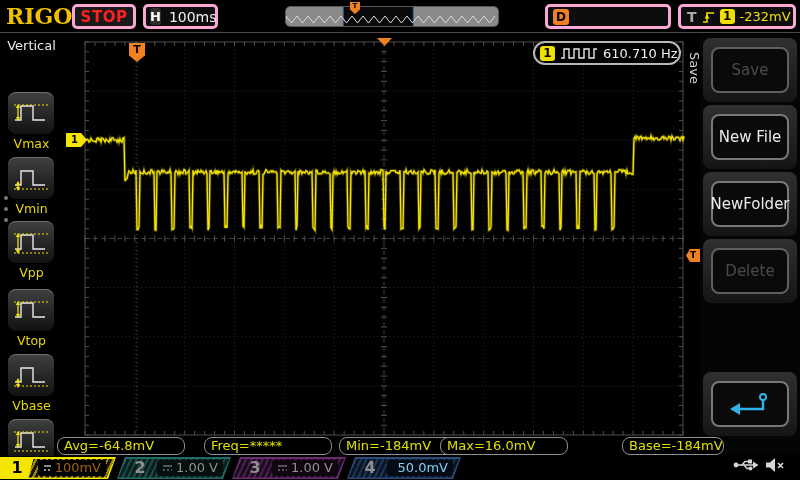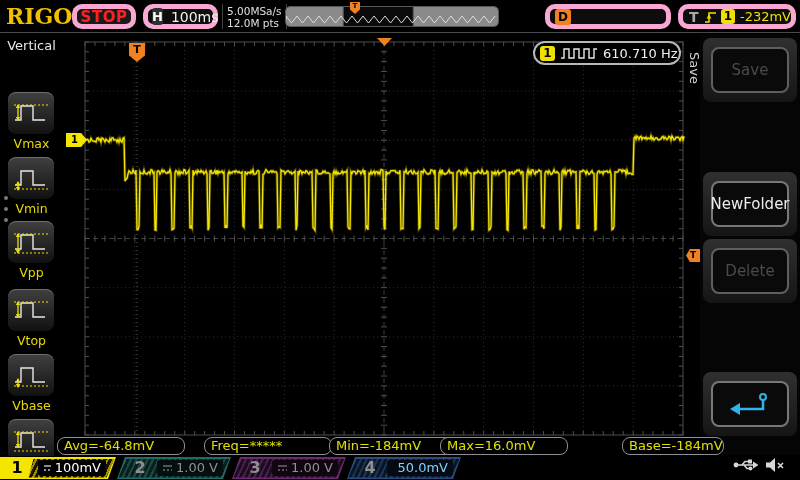--- a/index.html
+++ b/index.html
@@ -3,21 +3,21 @@
 <meta charset="utf-8">
 <style>
   * { margin:0; padding:0; box-sizing:border-box; }
   html,body { background:#000; }
   body { font-family:"DejaVu Sans","Liberation Sans",sans-serif; }
   #screen { position:relative; width:800px; height:480px; background:#000; overflow:hidden; }
 
   
   #topbar { position:absolute; left:0; top:0; width:800px; height:33px; background:#000; border-bottom:1px solid #4a4a4a; z-index:5; }
   #logo { position:absolute; left:6px; top:3px; font-family:"DejaVu Serif","Liberation Serif",serif; font-weight:bold; font-size:22px; color:#f0c000; letter-spacing:0px; }
-  .tb-box { position:absolute; top:4px; height:25px; background:#0d0d0d; border:5px solid #f9a8d4; border-radius:10px; display:flex; align-items:center; color:#e8e8e8; }
+  .tb-box { position:absolute; top:4px; height:25px; background:#0d0d0d; border:3px solid #f9a8d4; border-radius:5px; display:flex; align-items:center; color:#e8e8e8; }
   #stop-btn { left:72px; width:64px; justify-content:center; background:#1a1a1a; }
   #stop-btn span { color:#ff2020; font-weight:bold; font-size:15px; letter-spacing:0.5px; }
   #h-box { left:143px; width:75px; padding-left:4px; gap:8px; }
   #h-box .h-chip { background:#2e2e2e; border-radius:3px; width:17px; height:17px; text-align:center; line-height:17px; font-weight:bold; font-size:13px; color:#fff; }
   #h-box .tb-val { font-size:14px; color:#f0f0f0; }
   #rate-box { position:absolute; left:222px; top:4px; height:25px; padding:0 4px; border-left:1px solid #444; border-right:1px solid #444; display:flex; flex-direction:column; justify-content:center; }
   #rate-box div { font-size:10.5px; line-height:12px; color:#e0e0e0; white-space:nowrap; }
   #thumb { position:absolute; left:285px; top:6px; width:214px; height:21px; border:1px solid #585858; border-radius:5px; overflow:hidden; background:#000; }
   #thumb-flag { position:absolute; left:350px; top:2px; width:10px; height:12px; background:#f08020; clip-path:polygon(0 0,100% 0,100% 62%,50% 100%,0 62%); color:#000; font-size:7px; font-weight:bold; text-align:center; line-height:9px; z-index:6; }
   #d-box { left:545px; width:126px; padding-left:5px; gap:7px; }
@@ -105,24 +105,20 @@
 
   <div id="topbar">
     <div id="logo">RIGOL</div>
     <div id="stop-btn" class="tb-box">
         <span>STOP</span>
       </div>
     <div id="h-box" class="tb-box">
       <span class="h-chip">H</span>
       <span class="tb-val">100ms</span>
     </div>
-    <div id="rate-box">
-      <div>5.00MSa/s</div>
-      <div>12.0M pts</div>
-    </div>
     <div id="thumb"><svg id="ov" width="212" height="19">
           <rect x="0" y="0" width="212" height="19" fill="#8a8a8a"></rect>
           <rect x="57.24" y="0" width="69.96" height="19" fill="#0a0a0a"></rect>
           <line x1="57.24" y1="0" x2="57.24" y2="19" stroke="#3f5f7f"></line>
           <line x1="127.19999999999999" y1="0" x2="127.19999999999999" y2="19" stroke="#3f5f7f"></line>
           <path d="M0,13L0,9L5.5,16L11,9L16.5,16L22,9L27.5,16L33,9L38.5,16L44,9L49.5,16L55,9L60.5,16L66,9L71.5,16L77,9L82.5,16L88,9L93.5,16L99,9L104.5,16L110,9L115.5,16L121,9L126.5,16L132,9L137.5,16L143,9L148.5,16L154,9L159.5,16L165,9L170.5,16L176,9L181.5,16L187,9L192.5,16L198,9L203.5,16L209,9" stroke="#dcdcdc" fill="none" stroke-width="1"></path>
         </svg></div>
     <div id="thumb-flag">T</div>
     <div id="d-box" class="tb-box">
       <span class="sq-badge">D</span>
@@ -232,55 +228,58 @@
       <path d="M1,11 H4 V2 H9 V11 H14 V2 H19 V11 H24 V2 H29 V11 H34 V2 H37" stroke="#e8e8e8" stroke-width="1.4" fill="none"></path>
     </svg>
     <span class="freq-val">610.710 Hz</span>
   </div>
 
   <div id="right-menu">
     <div id="menu-tab">Save</div>
     <div class="rm-slot" style="top:4px">
       <div class="rm-btn disabled">Save</div>
     </div>
+    <div class="rm-slot" style="top:71px">
+      <div class="rm-btn">New File</div>
+    </div>
     <div class="rm-slot" style="top:138px">
       <div class="rm-btn">NewFolder</div>
     </div>
     <div class="rm-slot" style="top:205px">
       <div class="rm-btn disabled">Delete</div>
     </div>
     <div class="rm-slot" style="top:338px">
       <div class="rm-btn">
         <svg width="46" height="24">
           <circle cx="36" cy="5" r="3" fill="none" stroke="#2fb3e8" stroke-width="2"></circle>
           <path d="M36,8 V17 H12" stroke="#2fb3e8" stroke-width="2.5" fill="none"></path>
           <path d="M13,11 L3,17 L13,23 Z" fill="#2fb3e8"></path>
         </svg>
       </div>
     </div>
   </div>
 
   <div class="meas-box" style="left:57px;width:128px">Avg=-64.8mV</div>
   <div class="meas-box" style="left:204px;width:128px">Freq=*****</div>
-  <div class="meas-box" style="left:329px;width:128px">Min=-184mV</div>
+  <div class="meas-box" style="left:339px;width:128px">Min=-184mV</div>
   <div class="meas-box" style="left:440px;width:128px">Max=16.0mV</div>
   <div class="meas-box" style="left:622px;width:102px">Base=-184mV</div>
 
   <div id="chbar">
     <div class="ch-block" style="left:0;width:116px">
       <div class="ch-edge" style="background:#f5e600;clip-path:polygon(0 0,100% 0,calc(100% - 8px) 100%,0 100%)">
         <div class="ch-fill" style="background:repeating-linear-gradient(115deg,#a08c00 0 2px,#181400 2px 5px);clip-path:polygon(0 0,100% 0,calc(100% - 8px) 100%,0 100%)"></div>
       </div>
       <div class="ch-num" style="left:0;width:34px;background:#f5e600;color:#000;clip-path:polygon(0 0,100% 0,calc(100% - 6px) 100%,0 100%)">1</div>
       <div class="ch-val" style="left:38px;width:68px">
         <svg width="12" height="10">
             <path d="M1,3 H11" stroke="#c8c8c8" stroke-width="1.4"></path>
             <path d="M1,7 H11" stroke="#c8c8c8" stroke-width="1.4" stroke-dasharray="2 2"></path>
           </svg>
-        <span style="color:#ffffff">100mV</span>
+        <span style="color:#a16207">100mV</span>
       </div>
     </div>
     <div class="ch-block" style="left:117px;width:114px">
       <div class="ch-edge" style="background:#1f6b66;clip-path:polygon(8px 0,100% 0,calc(100% - 8px) 100%,0 100%)">
         <div class="ch-fill" style="background:repeating-linear-gradient(115deg,#1b4a46 0 2px,#0a1f1e 2px 5px);clip-path:polygon(8px 0,100% 0,calc(100% - 8px) 100%,0 100%)"></div>
       </div>
       <div class="ch-num" style="left:10px;width:26px;color:#8f8f8f">2</div>
       <div class="ch-val" style="left:40px;width:66px;background:#050f0e">
         <svg width="12" height="10">
             <path d="M1,3 H11" stroke="#6a7a7a" stroke-width="1.4"></path>

